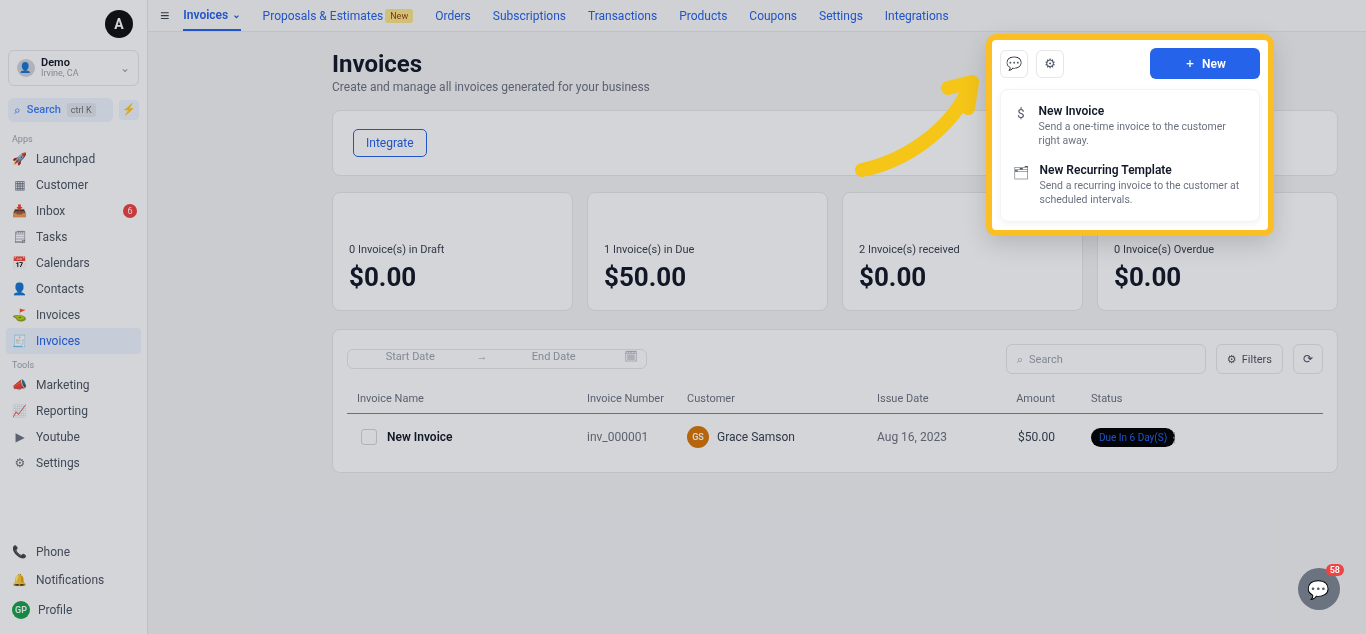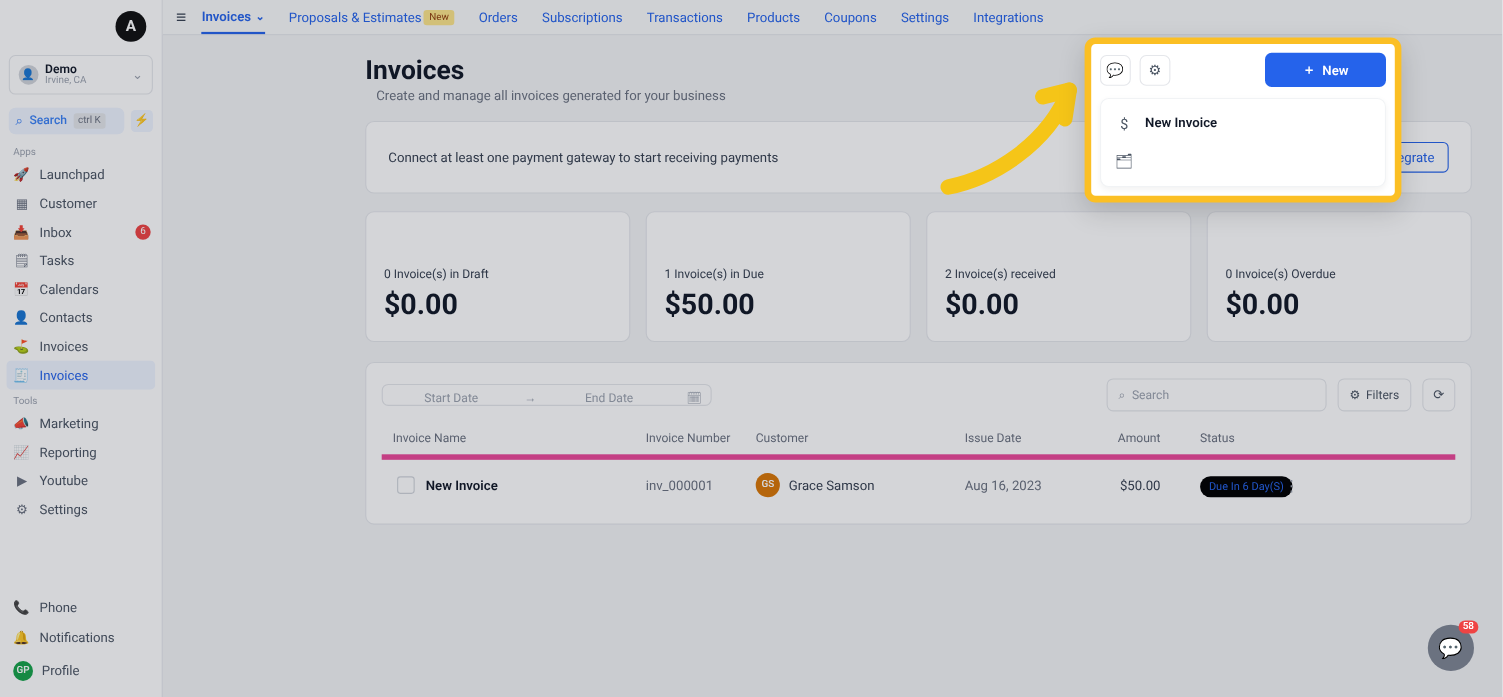--- a/index.html
+++ b/index.html
@@ -39,39 +39,39 @@
 .main { flex:1; display:flex; flex-direction:column; }
 .tabs { display:flex; align-items:center; gap:22px; padding:0 12px; border-bottom:1px solid #e5e7eb; background:#f9fafb; height:32px; font-size:12px; }
 .menu-toggle { color:#374151; font-size:16px; margin-right:-8px; cursor:pointer;}
 .tab { color:#2563eb; cursor:pointer; height:100%; display:flex; align-items:center; gap:4px; }
 .tab.active { font-weight:600; border-bottom:2px solid #2563eb; }
 .tab .chev-sm { font-size:10px; }
 .new-pill { background:#fde68a; color:#92400e; font-size:9px; padding:2px 5px; border-radius:3px; margin-left:-2px;}
 
 .content { padding: 18px 28px 18px 184px; }
 .page-title { font-size:24px; font-weight:700; color:#111827; margin-bottom:2px;}
-.page-sub { font-size:12px; color:#6b7280; margin-bottom:16px;margin-left:10px;}
+.page-sub { font-size:12px; color:#6b7280; margin-bottom:16px;}
 .banner { background:#fff; border:1px solid #e5e7eb; border-radius:8px; padding:18px 20px; display:flex; align-items:center; justify-content:space-between; margin-bottom:16px;}
 .banner-text { font-size:12px; color:#374151; }
 .btn-outline { border:1px solid #2563eb; color:#2563eb; background:#fff; padding:6px 12px; border-radius:5px; font-size:12px; cursor:pointer;}
 .stats { display:flex; gap:14px; margin-bottom:18px;}
 .stat { flex:1; background:#fff; border:1px solid #e5e7eb; border-radius:8px; padding:14px 16px 18px;}
 .stat-label { font-size:11px; color:#374151; margin-bottom:6px;margin-top:36px;}
 .stat-value { font-size:26px; font-weight:700; color:#111827;}
 .table-card { background:#fff; border:1px solid #e5e7eb; border-radius:8px; padding:14px 14px 12px;}
 .filter-row { display:flex; align-items:center; gap:10px; margin-bottom:10px;}
-.date-range { display:flex; align-items:flex-end; border:1px solid #e5e7eb; border-radius:6px; width:300px; height:20px; font-size:11px; color:#9ca3af;}
+.date-range { display:flex; align-items:flex-start; border:1px solid #e5e7eb; border-radius:6px; width:300px; height:20px; font-size:11px; color:#9ca3af;}
 .date-range .seg { flex:1; text-align:center;}
 .date-range .arrow { color:#9ca3af; padding:0 4px;}
 .date-range .cal { padding:0 8px; }
 .filter-spacer { flex:1; }
 .search-box { border:1px solid #e5e7eb; border-radius:6px; height:30px; display:flex; align-items:center; padding:0 10px; gap:6px; width:200px; font-size:11px; color:#9ca3af;}
 .btn-lite { border:1px solid #e5e7eb; background:#fff; border-radius:6px; height:30px; padding:0 10px; font-size:11px; color:#4b5563; display:flex; align-items:center; gap:5px; cursor:pointer;}
 .btn-icon { border:1px solid #e5e7eb; background:#fff; border-radius:6px; height:30px; width:30px; display:flex; align-items:center; justify-content:center; font-size:12px; color:#4b5563; cursor:pointer;}
-.thead { display:flex; font-size:11px; color:#6b7280; border-bottom:5px solid #ec4899; padding:8px 4px;}
+.thead { display:flex; font-size:11px; color:#6b7280; border-bottom:1px solid #ec4899; padding:8px 4px;}
 .col { padding:0 6px; }
 .c-name { width:230px; }
 .c-num { width:100px; }
 .c-cust { width:190px; }
 .c-date { width:100px; text-align:left;}
 .c-amt { width:90px; text-align:right;}
 .c-status { width:100px; padding-left:30px;}
 .c-kebab { width:24px; text-align:center;}
 .trow { display:flex; align-items:center; font-size:12px; color:#374151; padding:12px 4px;}
 .row-check { width:16px; height:16px; border:1px solid #d1d5db; border-radius:3px; margin-right:10px; margin-left:4px;}
@@ -229,21 +229,20 @@
           </div>
           <div class="tab">
             <span>Integrations</span>
           </div>
         </div>
     </div>
     <div class="content">
       <div class="page-title">Invoices</div>
       <div class="page-sub">Create and manage all invoices generated for your business</div>
       <div class="banner">
-        <div class="banner-text">Connect at least one payment gateway to start receiving payments</div>
         <button class="btn-outline">Integrate</button>
       </div>
       <div class="stats" id="stats">
           <div class="stat">
             <div class="stat-label">0 Invoice(s) in Draft</div>
             <div class="stat-value">$0.00</div>
           </div>
           <div class="stat">
             <div class="stat-label">1 Invoice(s) in Due</div>
             <div class="stat-value">$50.00</div>
@@ -322,24 +321,29 @@
       <button class="hl-new-btn">
         <span>＋</span>
         <span>New</span>
       </button>
     </div>
     <div class="menu-card" id="hl-menu">
         <div class="menu-item">
           <div class="mi-icon">$</div>
           <div>
             <div class="mi-title">New Invoice</div>
+            <div class="mi-desc">Send a one-time invoice to the customer right away.</div>
           </div>
         </div>
         <div class="menu-item">
           <div class="mi-icon">🗂</div>
+          <div>
+            <div class="mi-title">New Recurring Template</div>
+            <div class="mi-desc">Send a recurring invoice to the customer at scheduled intervals.</div>
+          </div>
         </div>
       </div>
   </div>
 
   <div class="chat-fab">
     <span>💬</span>
     <span class="chat-badge">58</span>
   </div>
 </div>
 

